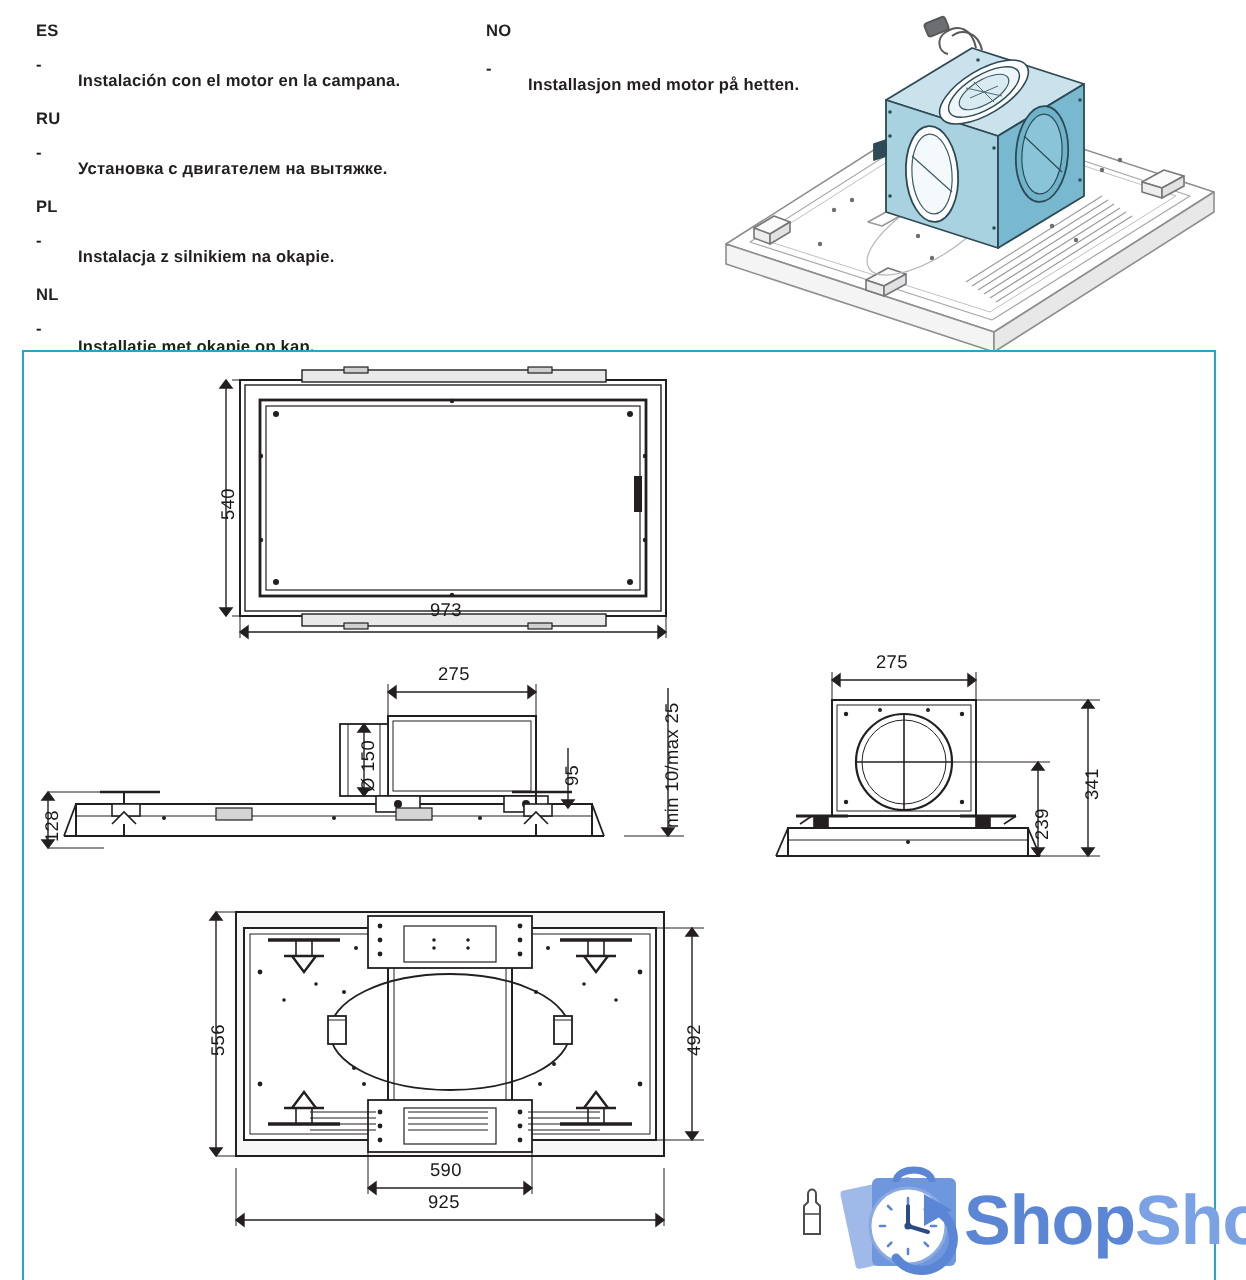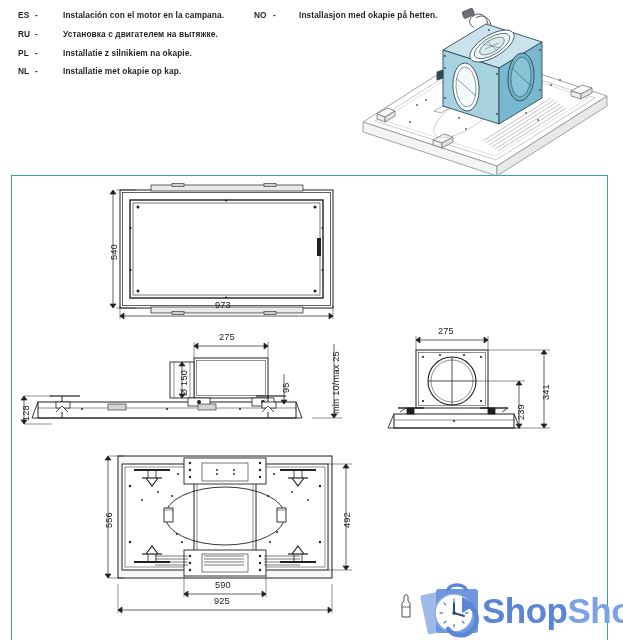--- a/index.html
+++ b/index.html
@@ -24,37 +24,38 @@
     width: 215px;
   }
   .lang-row {
     display: flex;
     align-items: baseline;
     font-size: 8.3px;
     font-weight: bold;
     line-height: 1;
     margin-bottom: 10.5px;
     letter-spacing: 0.1px;
+    flex-direction: column;
   }
   .lang-code {
     width: 17px;
     flex: 0 0 17px;
   }
   .lang-dash {
     width: 7px;
     flex: 0 0 7px;
   }
   .lang-text { white-space: nowrap; padding-left: 21px; }
 
   .lang-block-no {
     position: absolute;
     left: 243px;
     top: 11px;
   }
-  .lang-block-no .lang-code { width: 19px; flex: 0 0 19px; margin-left: 11px; }
+  .lang-block-no .lang-code { width: 19px; flex: 0 0 19px; }
   .lang-block-no .lang-dash { width: 5px; flex: 0 0 5px; }
 
   
   .iso-wrap {
     position: absolute;
     left: 355px;
     top: 10px;
     width: 262px;
     height: 160px;
   }
@@ -120,34 +121,34 @@
     <span class="lang-text">Instalación con el motor en la campana.</span>
   </div>
   <div class="lang-row">
     <span class="lang-code">RU</span>
     <span class="lang-dash">-</span>
     <span class="lang-text">Установка с двигателем на вытяжке.</span>
   </div>
   <div class="lang-row">
     <span class="lang-code">PL</span>
     <span class="lang-dash">-</span>
-    <span class="lang-text">Installatie z silnikiem na okapie.</span>
+    <span class="lang-text">Instalacja z silnikiem na okapie.</span>
   </div>
   <div class="lang-row">
     <span class="lang-code">NL</span>
     <span class="lang-dash">-</span>
     <span class="lang-text">Installatie met okapie op kap.</span>
   </div>
 </div>
 
 <div class="lang-block lang-block-no">
   <div class="lang-row">
     <span class="lang-code">NO</span>
     <span class="lang-dash">-</span>
-    <span class="lang-text">Installasjon med okapie på hetten.</span>
+    <span class="lang-text">Installasjon med motor på hetten.</span>
   </div>
 </div>
 
 <div class="iso-wrap">
   <svg width="262" height="160" viewBox="0 0 262 160">
     <g stroke="#6d6e71" fill="none" stroke-width="0.8" stroke-linejoin="round">
 
       <g>
         <path d="M8 112 L118 42 L252 86 L142 156 Z" fill="#ffffff" stroke="#8d8e90"></path>
         <path d="M8 112 L8 122 L142 166 L142 156 Z" fill="#f4f4f4" stroke="#8d8e90"></path>

